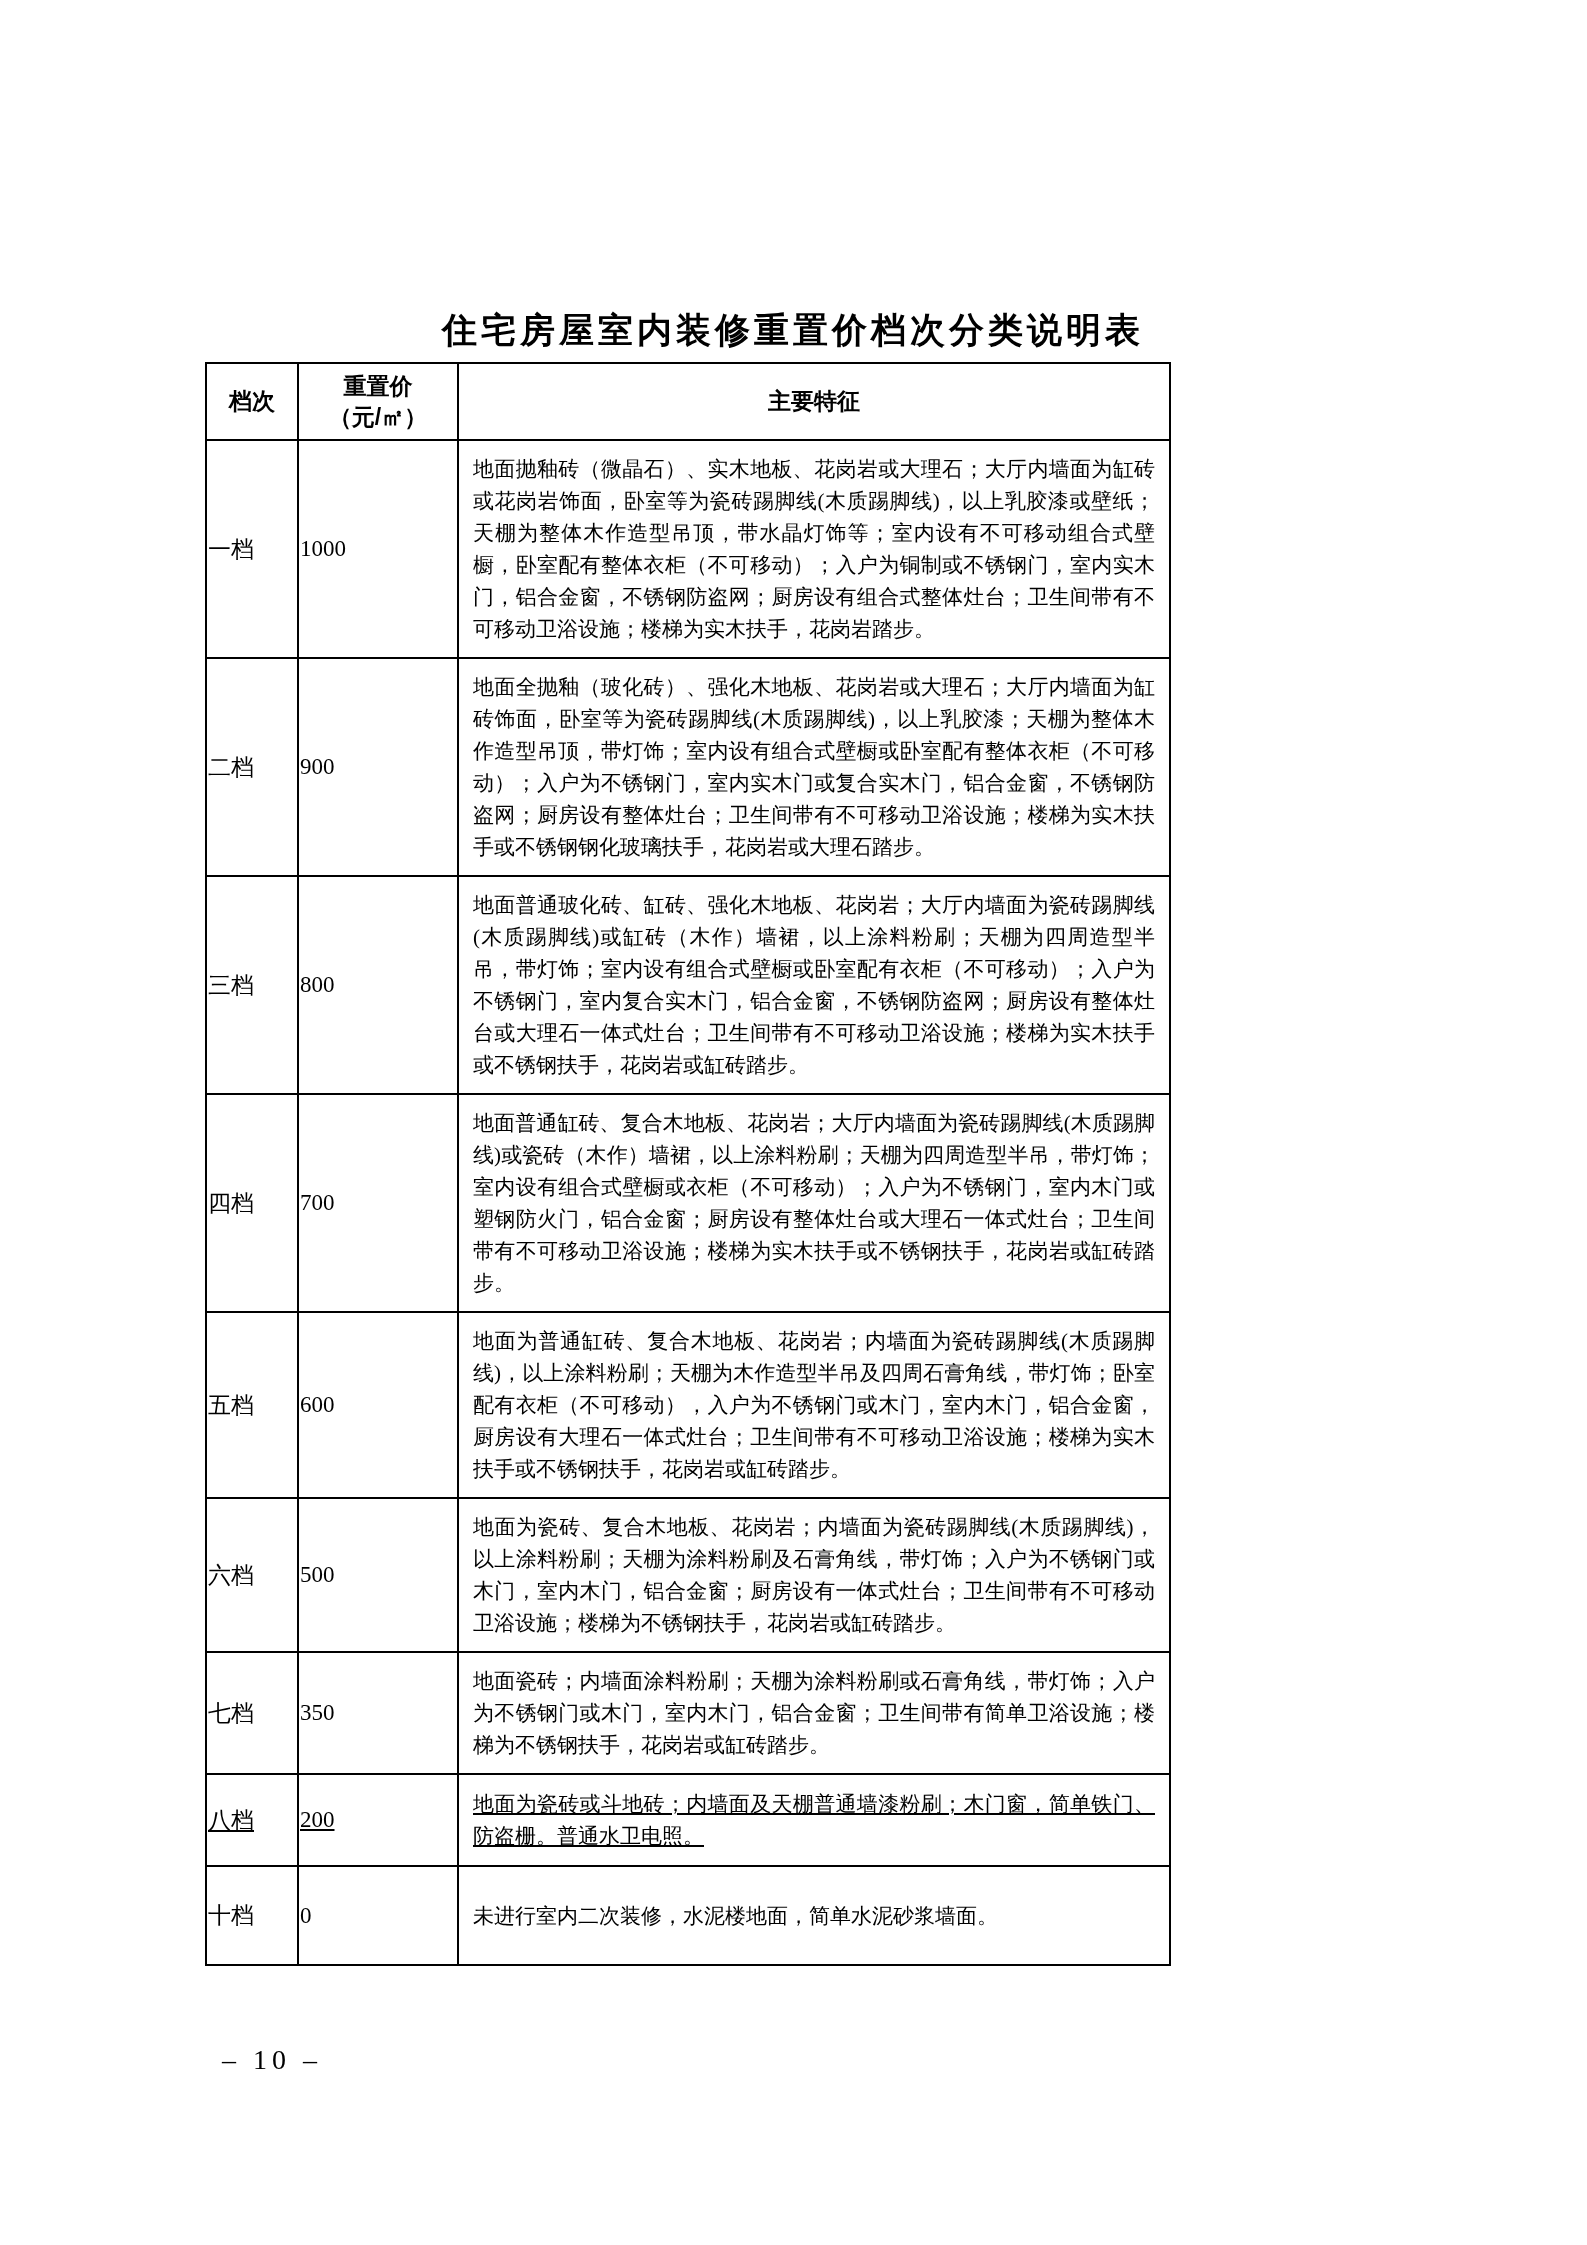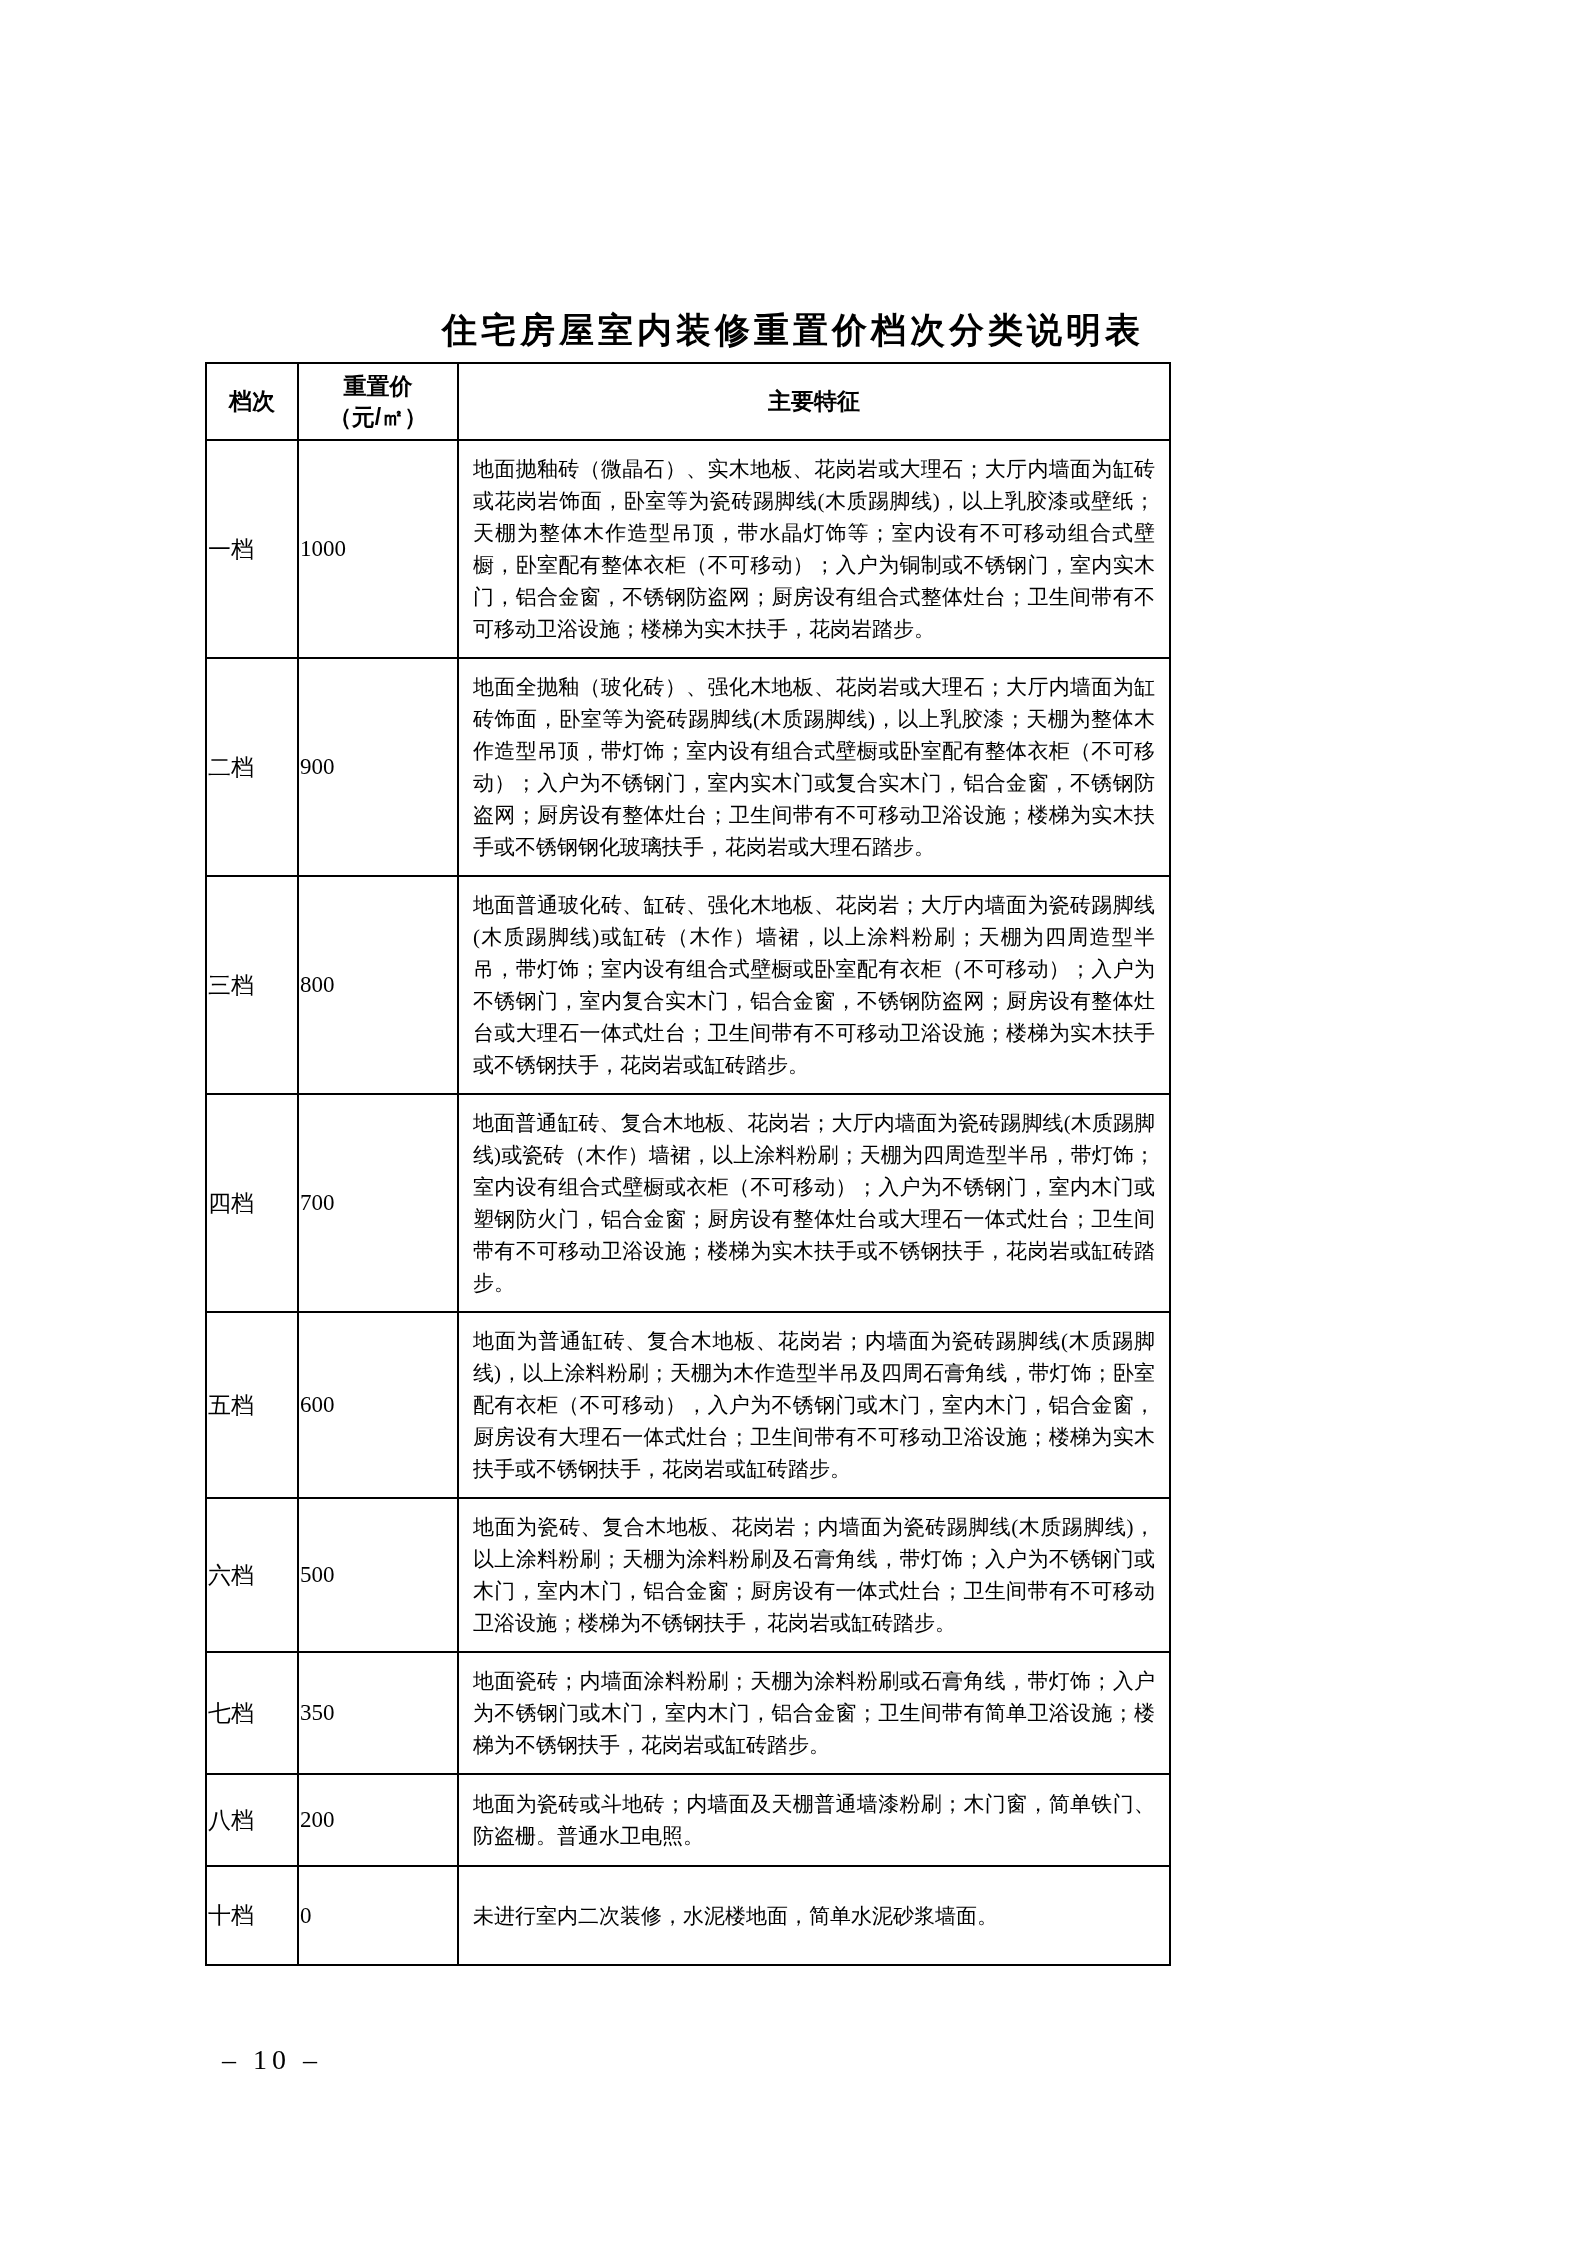--- a/index.html
+++ b/index.html
@@ -61,21 +61,21 @@
     padding: 12px 14px 12px 14px;
   }
   
   tbody tr:nth-child(1)  { height: 202px; }
   tbody tr:nth-child(2)  { height: 190px; }
   tbody tr:nth-child(3)  { height: 182px; }
   tbody tr:nth-child(4)  { height: 188px; }
   tbody tr:nth-child(5)  { height: 160px; }
   tbody tr:nth-child(6)  { height: 151px; }
   tbody tr:nth-child(7)  { height: 113px; }
-  tbody tr:nth-child(8)  { height: 92px;  }
+  tbody tr:nth-child(8)  { height: 92px; text-decoration: underline;  }
   tbody tr:nth-child(9)  { height: 99px;  }
   tbody tr:nth-child(10) { height: 67px;  }
   .page-number {
     position: absolute;
     left: 222px;
     top: 2044px;
     font-size: 28px;
     letter-spacing: 5px;
     font-family: Liberation Serif, serif;
   }

